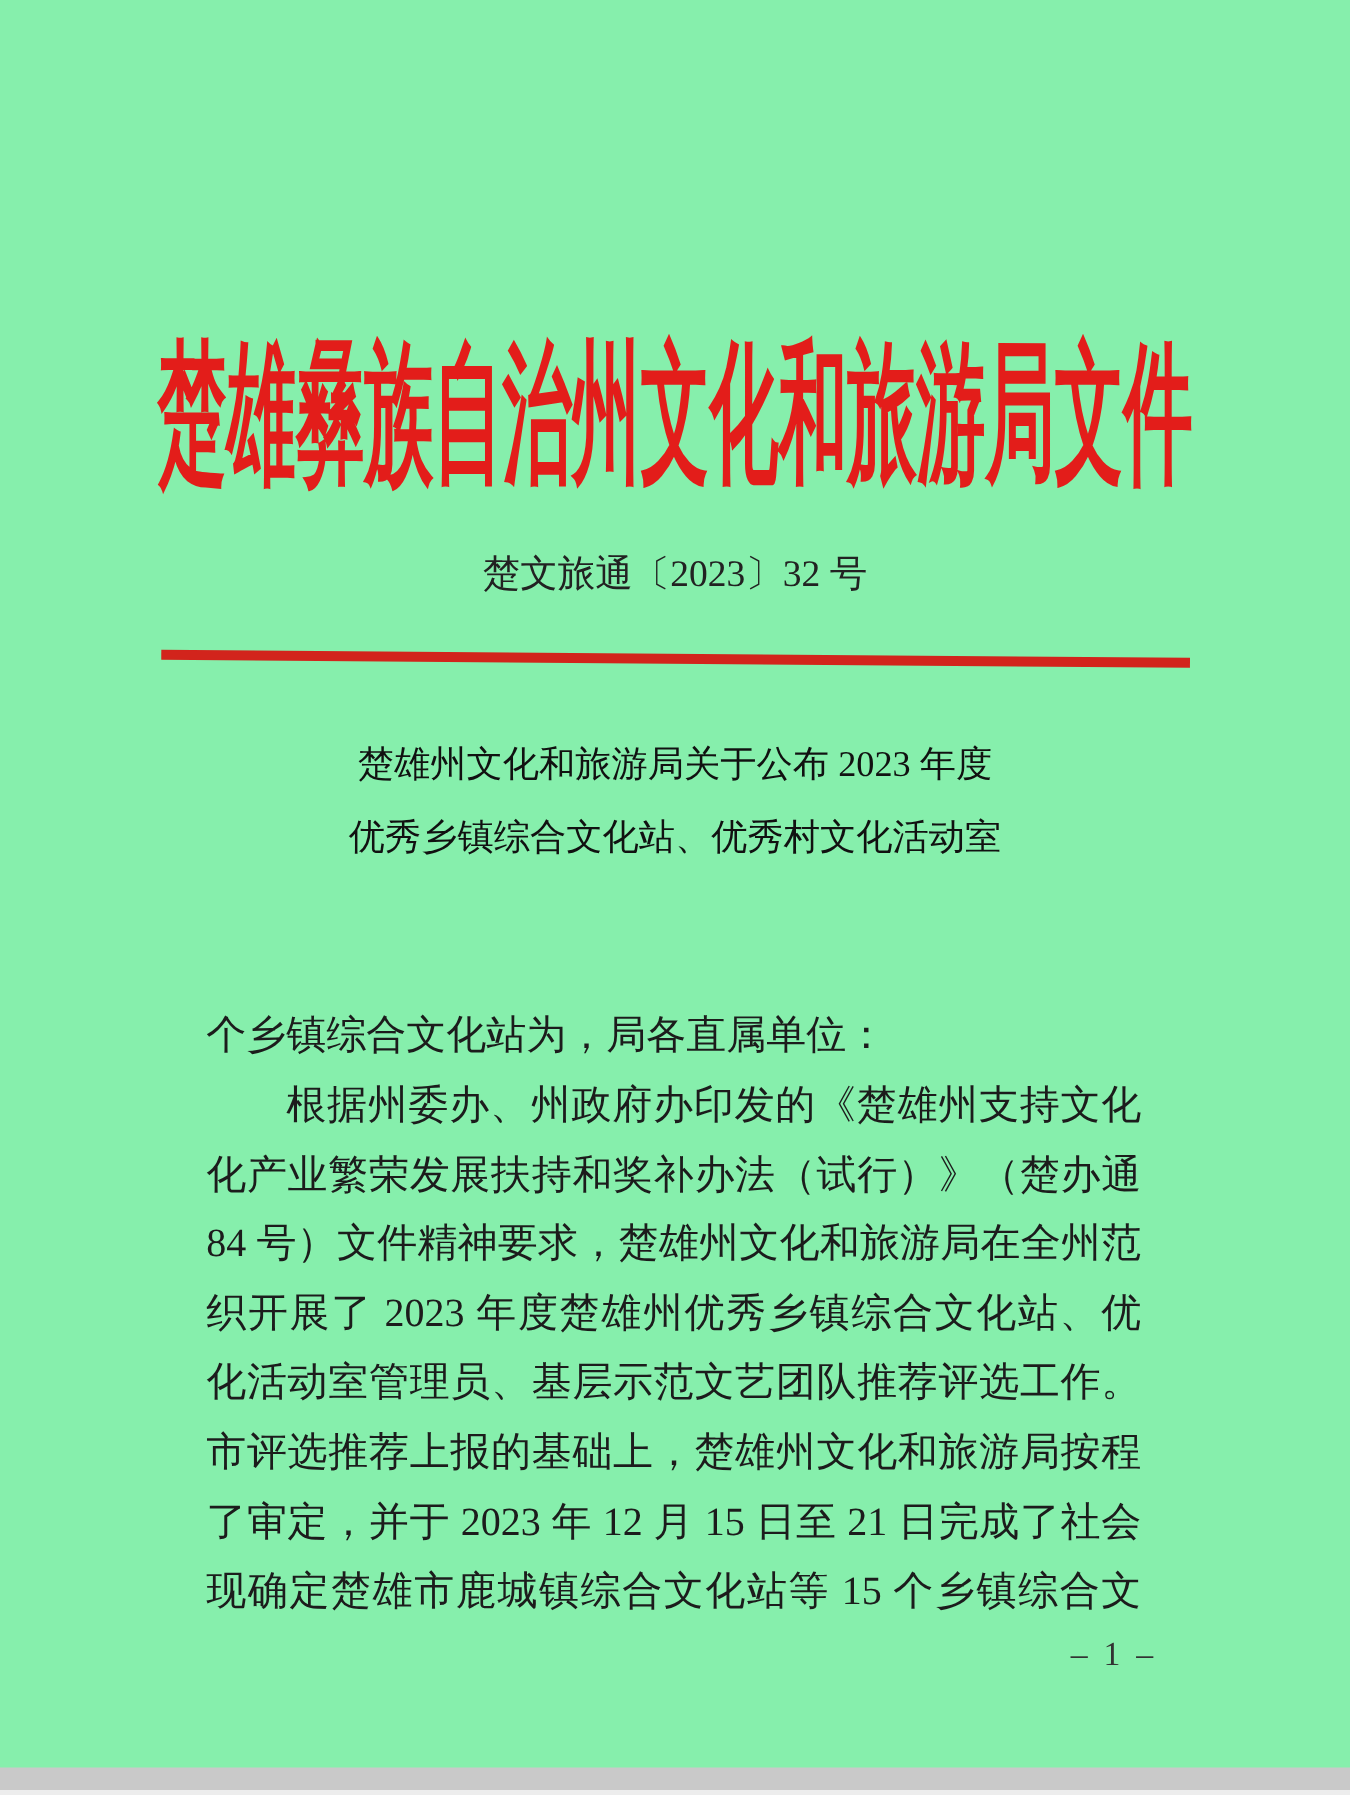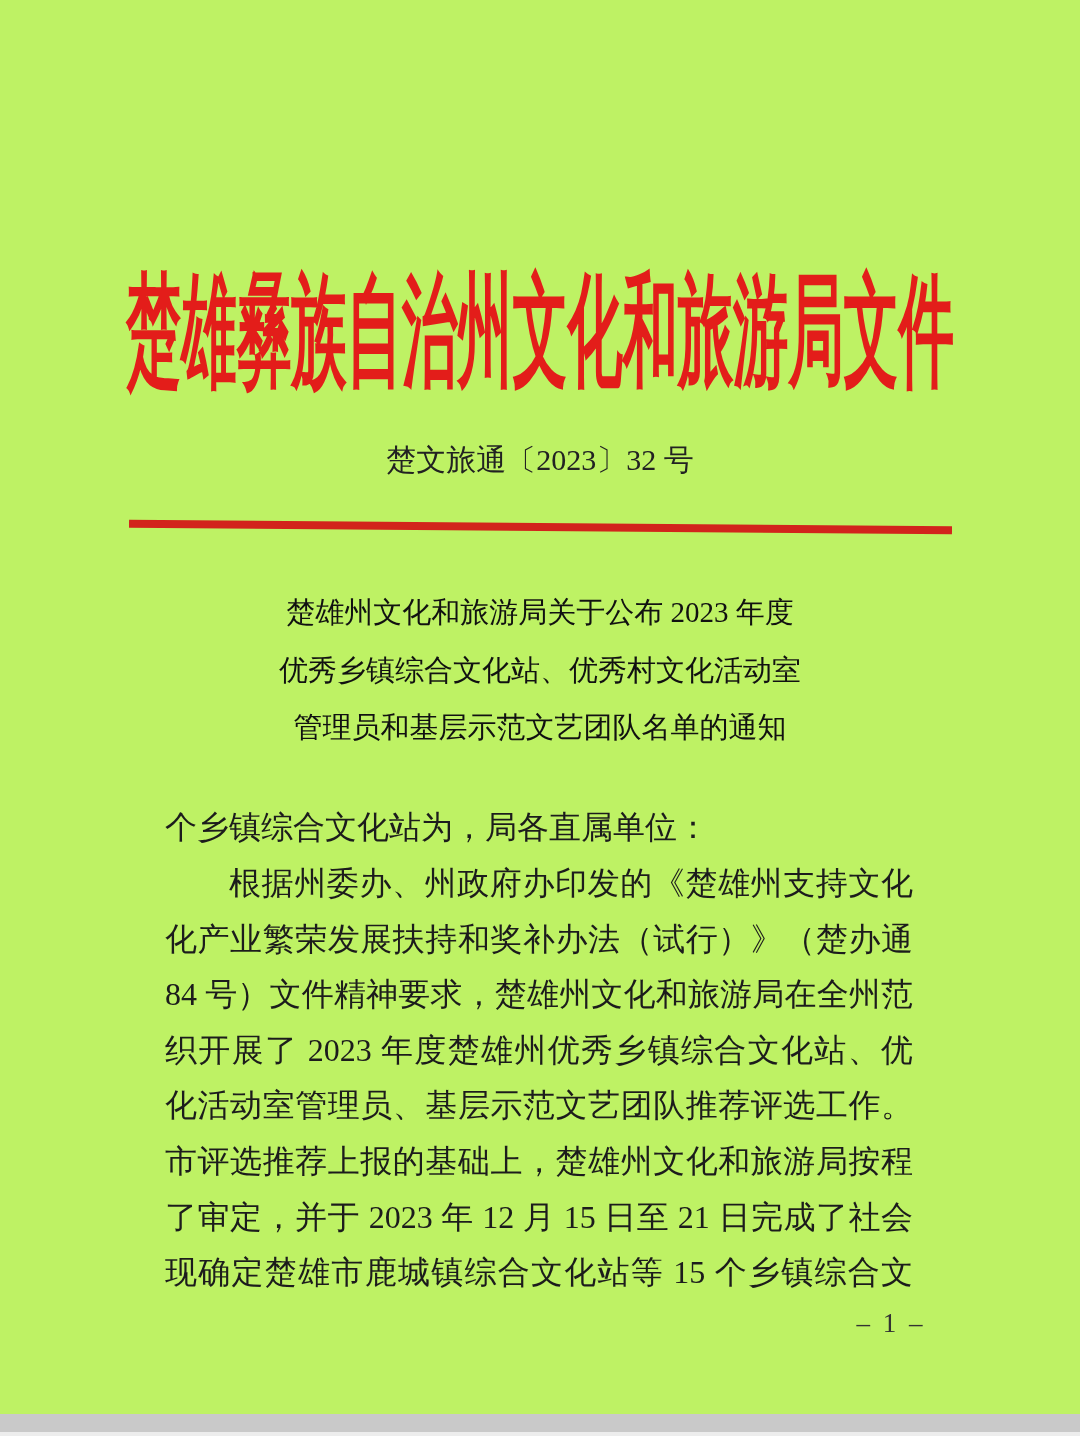--- a/index.html
+++ b/index.html
@@ -1,20 +1,20 @@
 <!DOCTYPE html>
 <html><head>
 <meta charset="utf-8">
 <style>
   html, body { margin: 0; padding: 0; background: #ffffff; }
   .canvas {
     position: relative;
     width: 1080px;
     height: 1436px;
-    background: #bef264;
+    background: #86efac;
     overflow: hidden;
     font-family: "Liberation Serif", "DejaVu Serif", serif;
     color: #1c1c1c;
   }
 
   
   .agency-header {
     position: absolute;
     top: 250px; left: 0;
     width: 1080px;
@@ -125,21 +125,20 @@
     <span class="stretch" style="color: rgb(227, 29, 26);">楚雄彝族自治州文化和旅游局文件</span>
   </div>
 
   <div class="doc-number">楚文旅通〔2023〕32 号</div>
 
   <div class="red-rule" style="background-color: rgb(210, 36, 28);"></div>
 
   <div class="doc-title">
     <div>楚雄州文化和旅游局关于公布 2023 年度</div>
     <div>优秀乡镇综合文化站、优秀村文化活动室</div>
-    <div>管理员和基层示范文艺团队名单的通知</div>
   </div>
 
   <div class="salutation">个乡镇综合文化站为，局各直属单位：</div>
 
   <div class="para">
     <div class="line indent">根据州委办、州政府办印发的《楚雄州支持文化事业文</div>
     <div class="line">化产业繁荣发展扶持和奖补办法（试行）》（楚办通〔2022〕</div>
     <div class="line">84 号）文件精神要求，楚雄州文化和旅游局在全州范围内组</div>
     <div class="line">织开展了 2023 年度楚雄州优秀乡镇综合文化站、优秀村文</div>
     <div class="line">化活动室管理员、基层示范文艺团队推荐评选工作。在各县</div>

